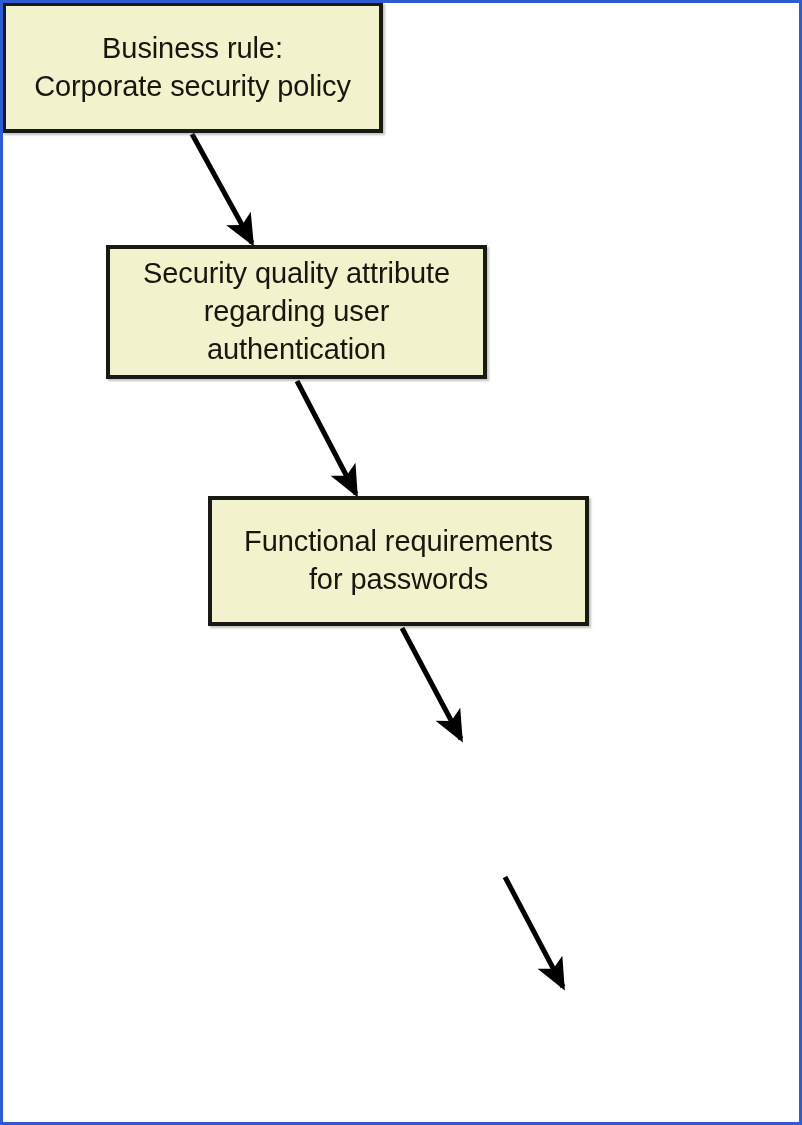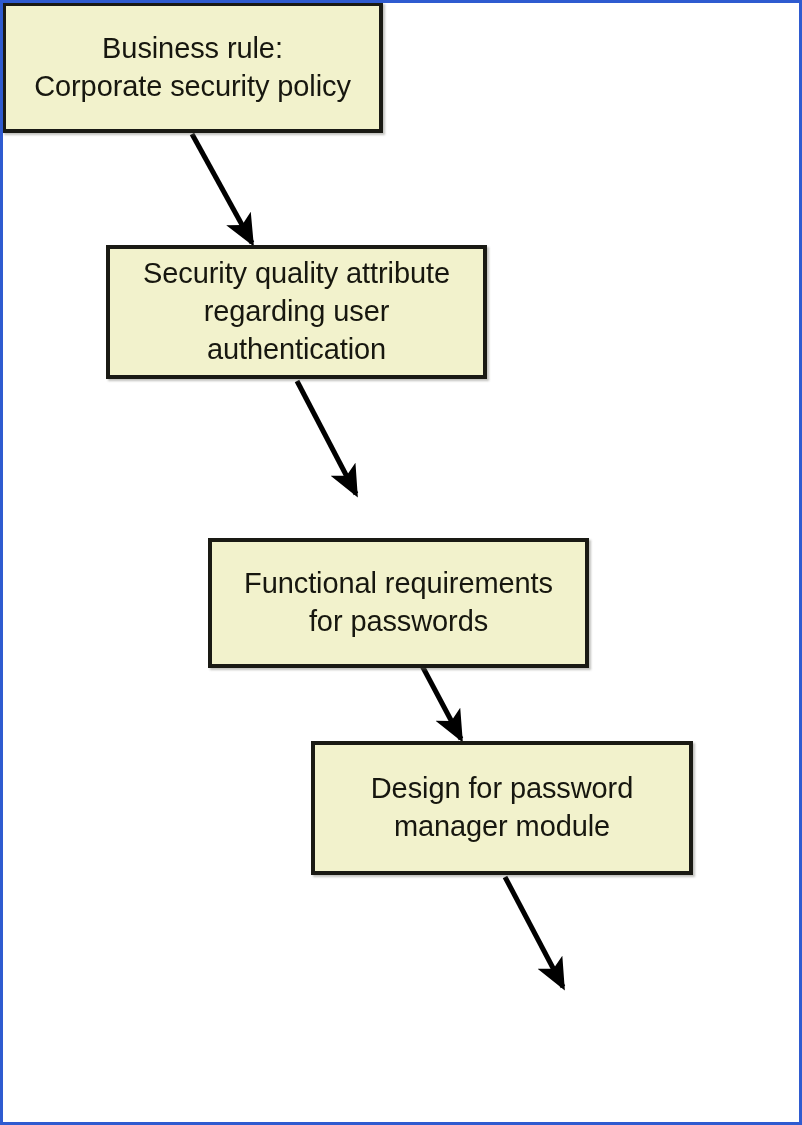--- a/index.html
+++ b/index.html
@@ -82,25 +82,21 @@
     <span class="node-label">Business rule:
 Corporate security policy</span>
   </div>
 
   <div class="node" style="left: 106px; top: 245px; width: 381px; height: 134px; background: rgb(242, 242, 204); border-color: rgb(26, 26, 20);">
     <span class="node-label">Security quality attribute
 regarding user
 authentication</span>
   </div>
 
-  <div class="node" style="left: 208px; top: 496px; width: 381px; height: 130px; background: rgb(242, 242, 204); border-color: rgb(26, 26, 20); margin-top: 42px;">
+  <div class="node" style="left: 208px; top: 496px; width: 381px; height: 130px; background: rgb(242, 242, 204); border-color: rgb(26, 26, 20);">
     <span class="node-label">Functional requirements
 for passwords</span>
   </div>
 
-  <div class="node" style="left: 311px; top: 741px; width: 382px; height: 134px; background: rgb(242, 242, 204); border-color: rgb(26, 26, 20);">
-    <span class="node-label">Design for password
-manager module</span>
-  </div>
 
 
   <div id="frame" style="border-color: rgb(47, 91, 208);"></div>
 </div>
 
 </body></html>

